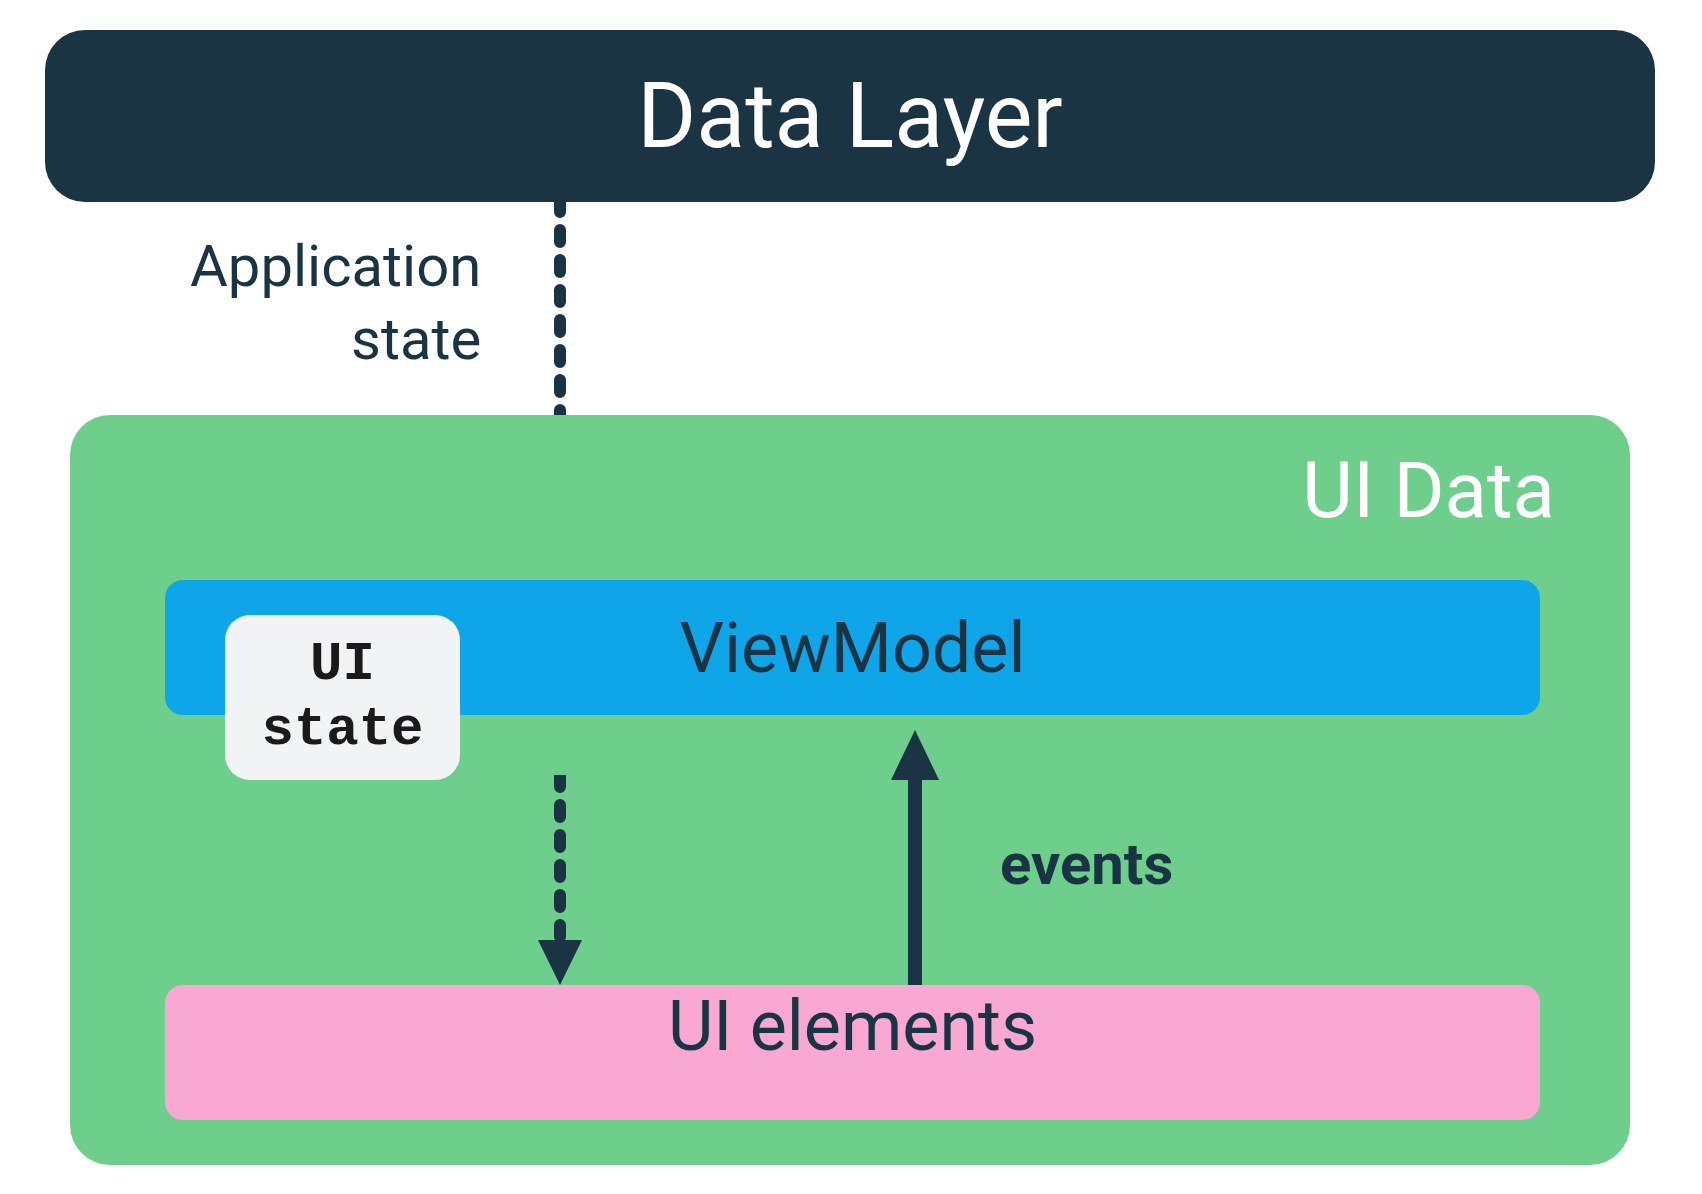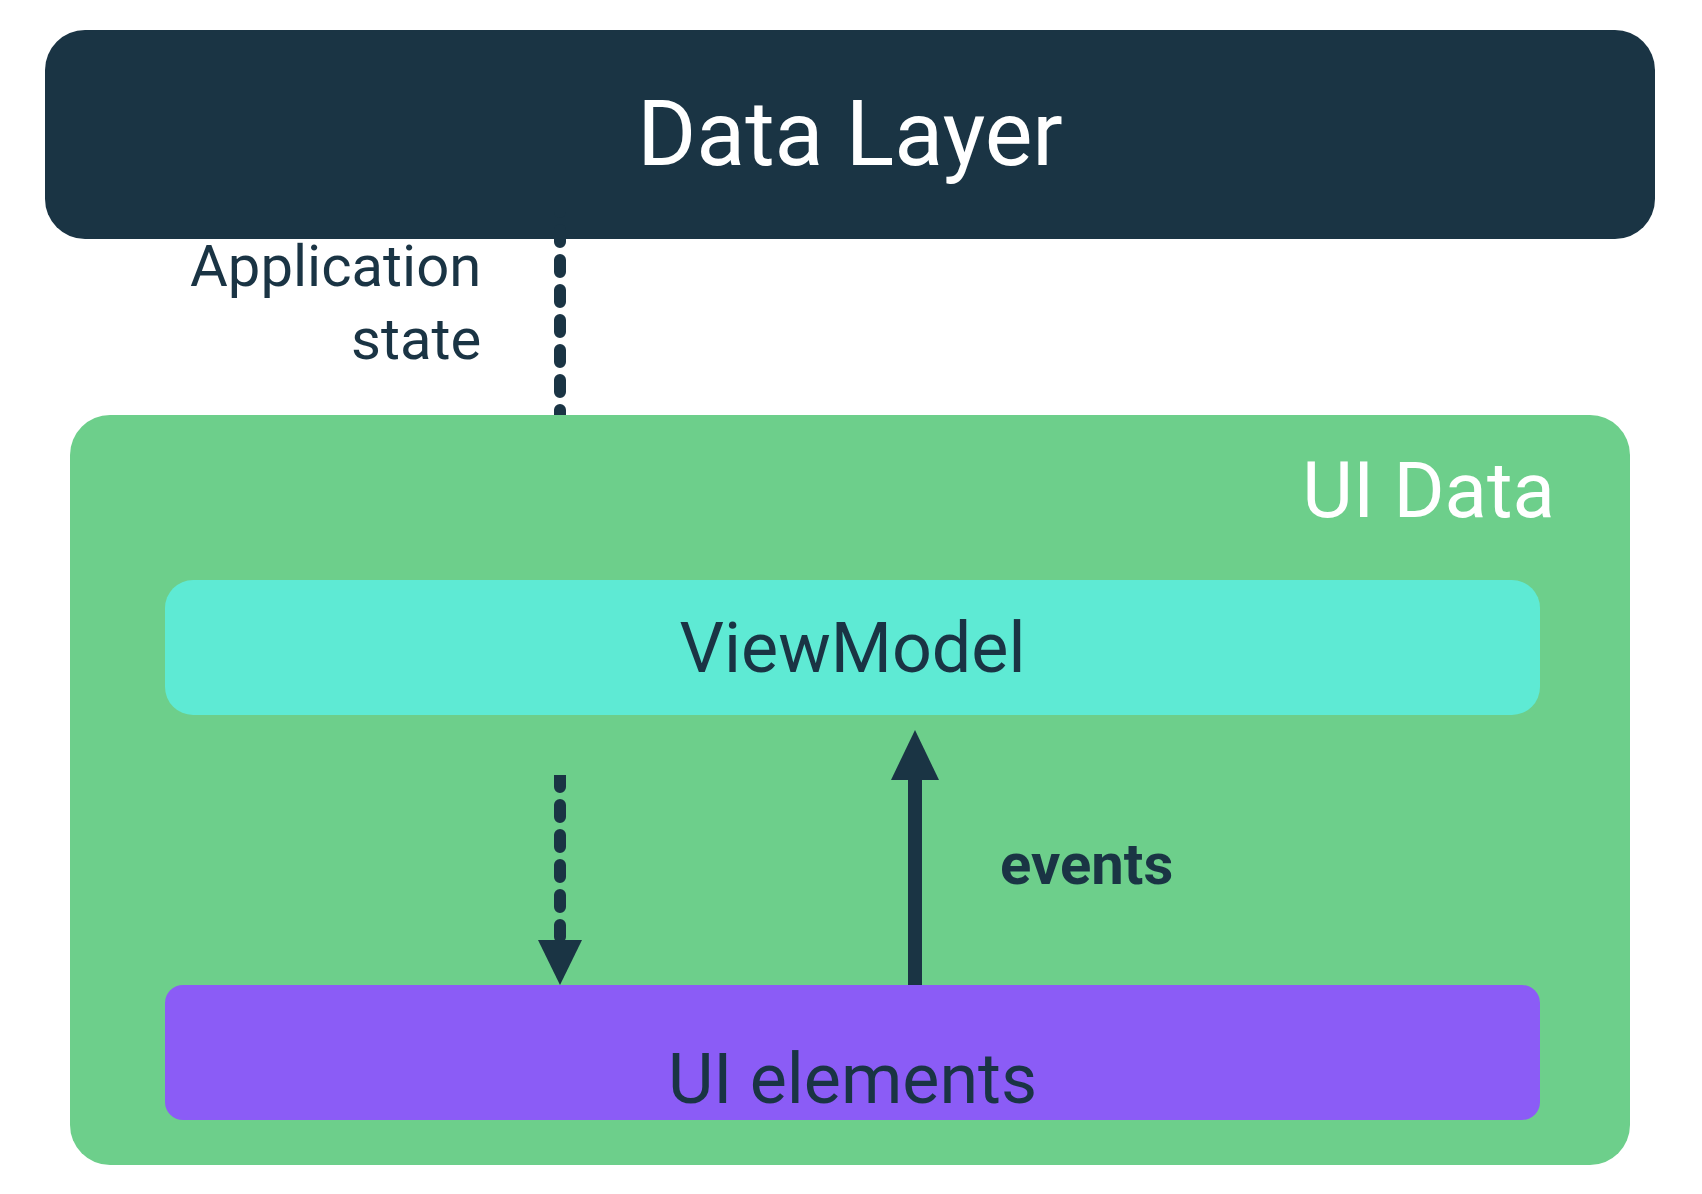--- a/index.html
+++ b/index.html
@@ -12,21 +12,21 @@
       background: #ffffff;
       width: 1702px;
       height: 1194px;
       position: relative;
     }
     .data-layer {
       position: absolute;
       top: 30px;
       left: 45px;
       width: 1610px;
-      height: 209px;
+      height: 172px;
       background: #1a3444;
       border-radius: 40px;
       display: flex;
       align-items: center;
       justify-content: center;
     }
     .data-layer-text {
       color: #ffffff;
       font-size: 90px;
       font-weight: 400;
@@ -57,22 +57,22 @@
       color: #ffffff;
       font-size: 78px;
       font-weight: 400;
     }
     .viewmodel-box {
       position: absolute;
       top: 165px;
       left: 95px;
       width: 1375px;
       height: 135px;
-      background: #5eead4;
-      border-radius: 28px;
+      background: #0ea5e9;
+      border-radius: 18px;
       display: flex;
       align-items: center;
       justify-content: center;
     }
     .viewmodel-text {
       color: #1a3444;
       font-size: 70px;
       font-weight: 400;
     }
     .ui-state-box {
@@ -95,24 +95,24 @@
       font-weight: bold;
       text-align: center;
       line-height: 1.2;
     }
     .ui-elements-box {
       position: absolute;
       top: 570px;
       left: 95px;
       width: 1375px;
       height: 135px;
-      background: #8b5cf6;
+      background: #f9a8d4;
       border-radius: 18px;
       display: flex;
-      align-items: flex-end;
+      align-items: flex-start;
       justify-content: center;
     }
     .ui-elements-text {
       color: #1a3444;
       font-size: 70px;
       font-weight: 400;
     }
     .events-label {
       position: absolute;
       top: 415px;
@@ -147,20 +147,24 @@
   </svg>
 </div>
 
 <div class="ui-layer">
   <span class="ui-layer-text">UI Data</span>
 
   <div class="viewmodel-box">
     <span class="viewmodel-text">ViewModel</span>
   </div>
 
+  <div class="ui-state-box">
+    <span class="ui-state-text" style="white-space: pre-line;">UI
+state</span>
+  </div>
 
   <div class="arrow-container" style="left: 460px; top: 360px;">
     <svg width="60" height="220">
       <line x1="30" y1="0" x2="30" y2="165" stroke="#1a3444" stroke-width="12" stroke-dasharray="12,18" stroke-linecap="round"></line>
       <polygon points="30,210 8,165 52,165" fill="#1a3444"></polygon>
     </svg>
   </div>
 
   <div class="arrow-container" style="left: 815px; top: 310px;">
     <svg width="60" height="260">

